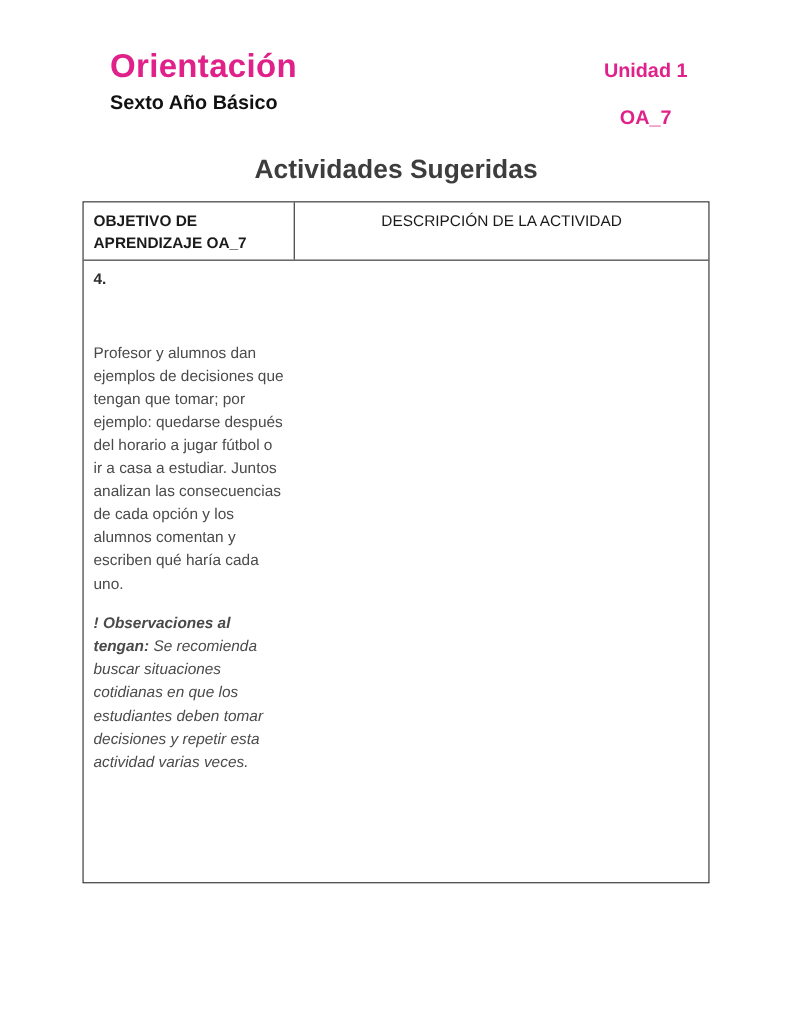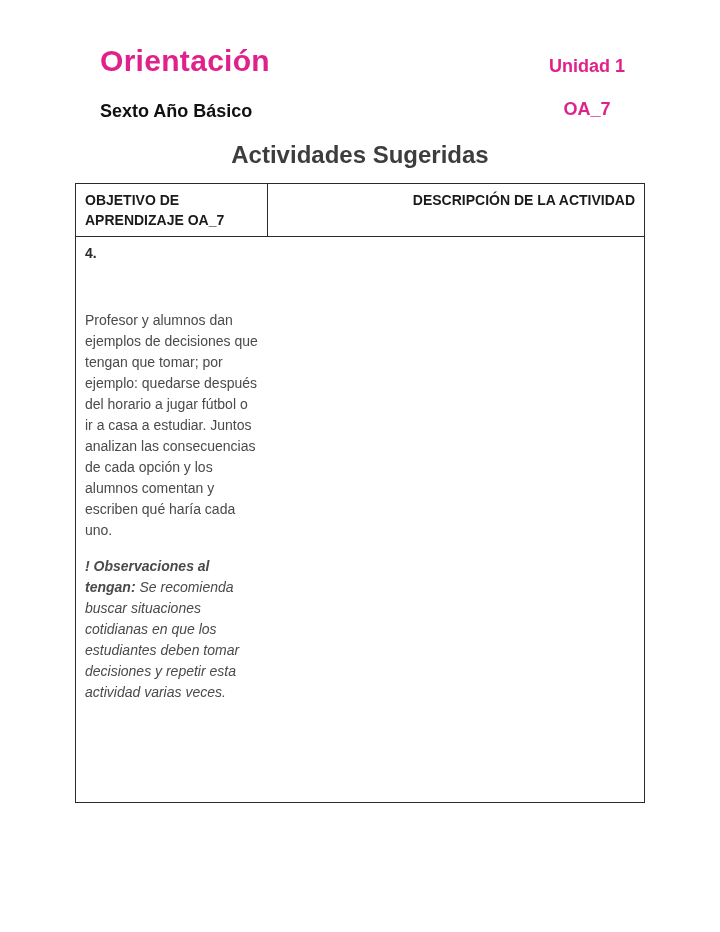--- a/index.html
+++ b/index.html
@@ -15,34 +15,34 @@
   }
 
   
   .doc-header {
     position: absolute;
     top: 44px;
     left: 100px;
     right: 95px;
     display: flex;
     justify-content: space-between;
-    align-items: center;
+    align-items: flex-start;
   }
   .doc-title {
     font-size: 30px;
     font-weight: bold;
     color: #e0218a;
     letter-spacing: 0.3px;
     line-height: 34px;
   }
   .doc-subtitle {
     font-size: 18px;
     font-weight: bold;
     color: #111111;
-    margin-top: 22px;
+    margin-top: 4px;
     line-height: 22px;
   }
   .header-right {
     text-align: center;
     padding-top: 9px;
   }
   .unit-label {
     font-size: 18px;
     font-weight: bold;
     color: #e0218a;
@@ -92,24 +92,24 @@
   }
   .th-left {
     font-size: 14px;
     font-weight: bold;
     color: #1a1a1a;
     line-height: 20px;
     border-right: 1px solid #2b2b2b;
   }
   .th-right {
     font-size: 14px;
-    font-weight: bold;
+    font-weight: normal;
     color: #1a1a1a;
     line-height: 20px;
-    text-align: right;
+    text-align: center;
   }
   .td-left {
     font-size: 14px;
     font-weight: bold;
     color: #2b2b2b;
     line-height: 21px;
     border-right: 1px solid #2b2b2b;
   }
   .td-right {
     font-size: 14px;

